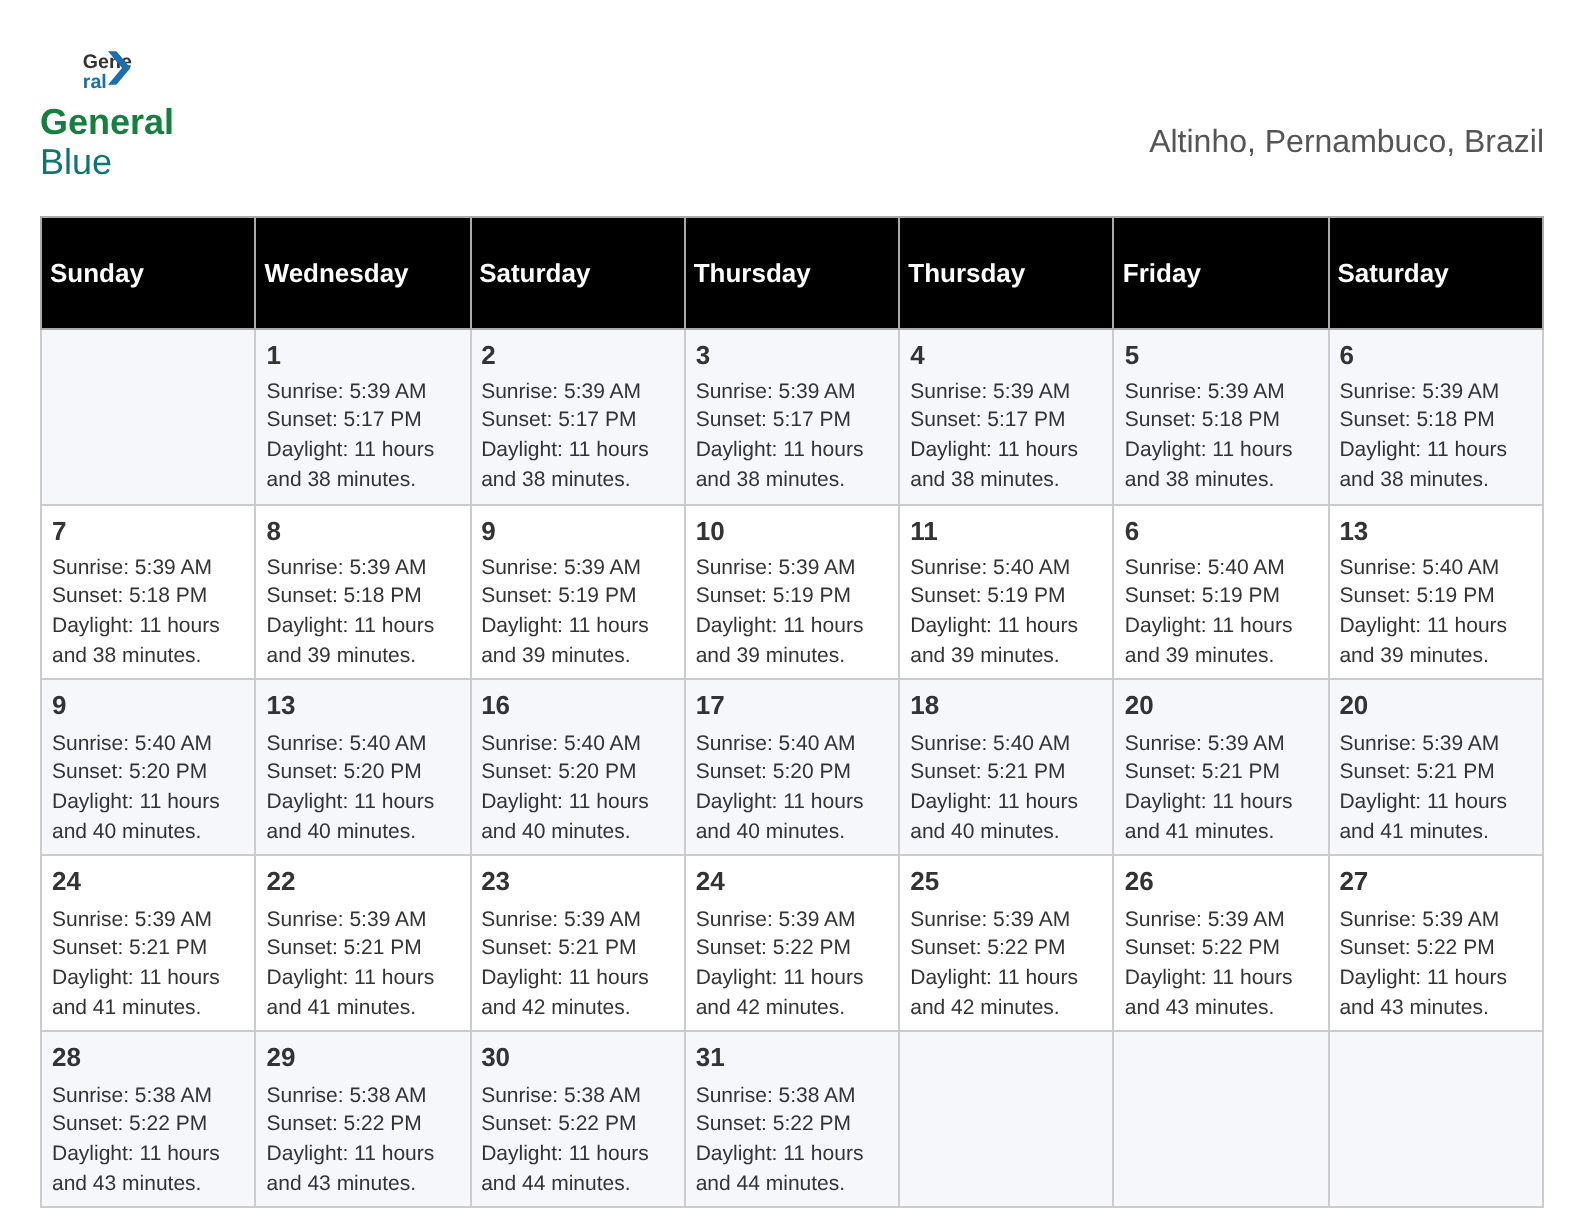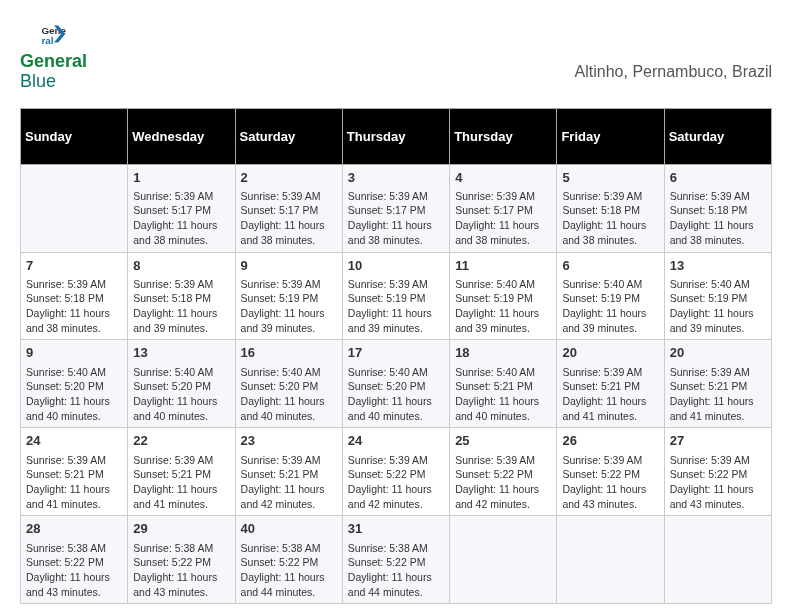--- a/index.html
+++ b/index.html
@@ -293,21 +293,21 @@
 Sunset: 5:22 PM
 Daylight: 11 hours and 43 minutes.</div>
         </td>
         <td>
           <span class="day-num">29</span>
           <div class="day-info" style="white-space: pre-line;">Sunrise: 5:38 AM
 Sunset: 5:22 PM
 Daylight: 11 hours and 43 minutes.</div>
         </td>
         <td>
-          <span class="day-num">40</span>
+          <span class="day-num">30</span>
           <div class="day-info" style="white-space: pre-line;">Sunrise: 5:38 AM
 Sunset: 5:22 PM
 Daylight: 11 hours and 44 minutes.</div>
         </td>
         <td>
           <span class="day-num">31</span>
           <div class="day-info" style="white-space: pre-line;">Sunrise: 5:38 AM
 Sunset: 5:22 PM
 Daylight: 11 hours and 44 minutes.</div>
         </td>

